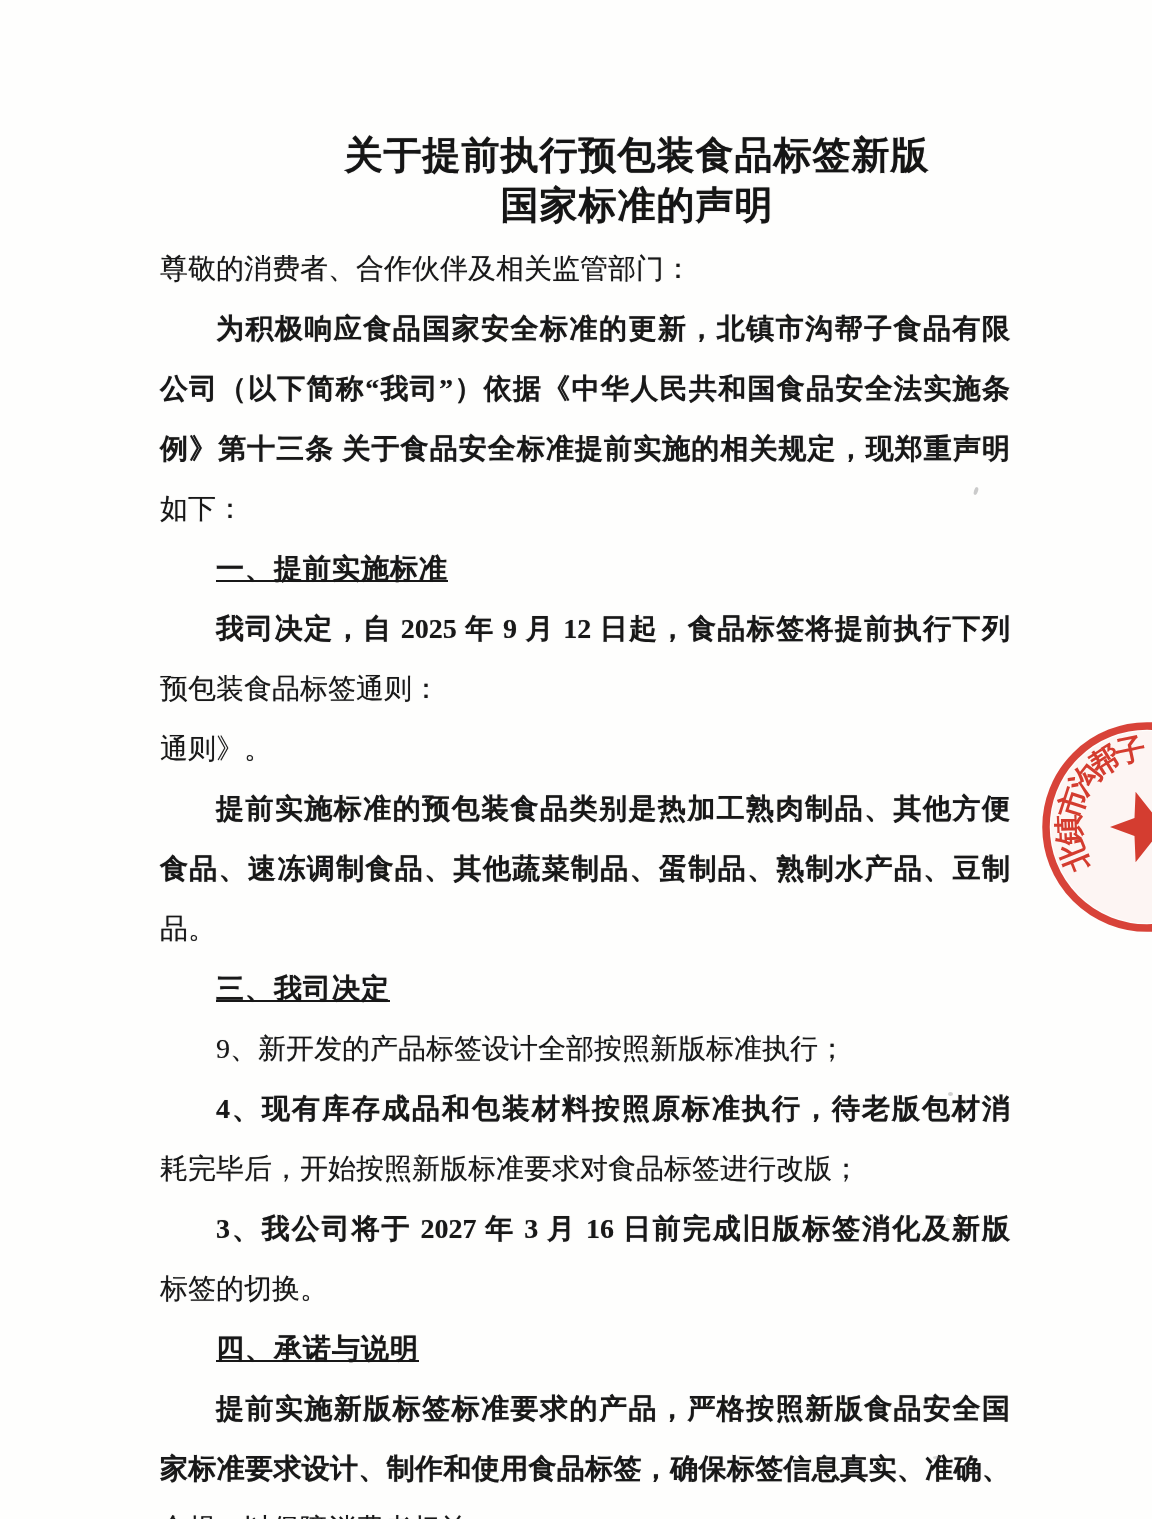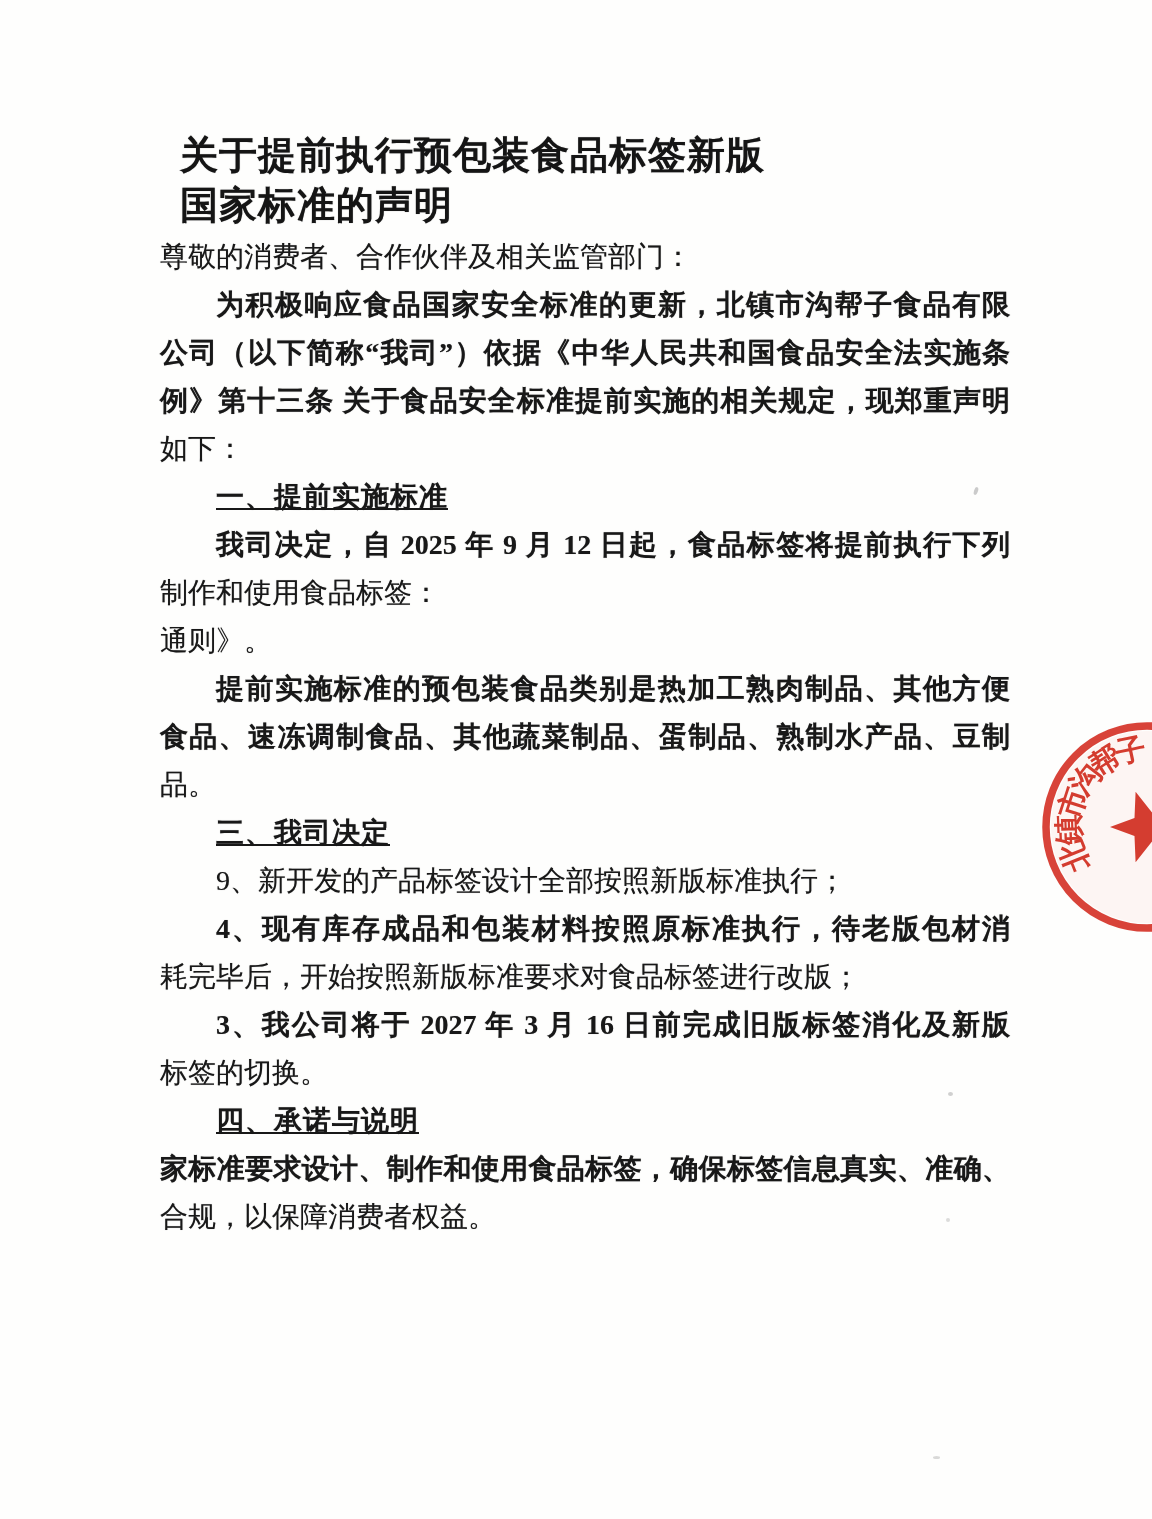--- a/index.html
+++ b/index.html
@@ -16,23 +16,23 @@
     width: 1152px;
     height: 1519px;
     background: #fefefd;
     font-family: "Liberation Serif", "DejaVu Serif", serif;
     color: #171717;
   }
   
   .doc-title {
     position: absolute;
     top: 130px;
-    left: 144px;
+    left: 176px;
     width: 850px;
-    text-align: left;
+    text-align: center;
     transform: translateX(36px);
     font-family: "Liberation Sans", "DejaVu Sans", sans-serif;
     font-weight: 700;
     font-size: 38px;
     line-height: 50px;
     letter-spacing: 1px;
     color: #151515;
     text-shadow: 0 0 0.8px rgba(20,20,20,0.55);
   }
   
@@ -43,20 +43,21 @@
     width: 850px;
     font-size: 28px;
     color: #181818;
     text-shadow: 0 0 0.7px rgba(25,25,25,0.5);
   }
   .line {
     height: 48px;
     line-height: 48px;
     white-space: nowrap;
     text-align: left;
+    margin-top: 12px;
   }
   .line.justify {
     white-space: normal;
     text-align: justify;
     text-align-last: justify;
     font-weight: bold;
   }
   .line.indent { text-indent: 56px; }
   .line.bold {
     font-family: "Liberation Sans", "DejaVu Sans", sans-serif;
@@ -100,32 +101,33 @@
   </div>
 
   <div class="doc-body">
       <div class="line">尊敬的消费者、合作伙伴及相关监管部门：</div>
       <div class="line indent justify">为积极响应食品国家安全标准的更新，北镇市沟帮子食品有限</div>
       <div class="line justify">公司（以下简称“我司”）依据《中华人民共和国食品安全法实施条</div>
       <div class="line justify">例》第十三条 关于食品安全标准提前实施的相关规定，现郑重声明</div>
       <div class="line">如下：</div>
       <div class="line indent bold">一、提前实施标准</div>
       <div class="line indent justify">我司决定，自 2025 年 9 月 12 日起，食品标签将提前执行下列</div>
-      <div class="line">制作和使用食品标签：</div>
+      <div class="line">预包装食品标签通则：</div>
       <div class="line">通则》。</div>
       <div class="line indent justify">提前实施标准的预包装食品类别是热加工熟肉制品、其他方便</div>
       <div class="line justify">食品、速冻调制食品、其他蔬菜制品、蛋制品、熟制水产品、豆制</div>
       <div class="line">品。</div>
       <div class="line indent bold">三、我司决定</div>
       <div class="line indent">9、新开发的产品标签设计全部按照新版标准执行；</div>
       <div class="line indent justify">4、现有库存成品和包装材料按照原标准执行，待老版包材消</div>
       <div class="line">耗完毕后，开始按照新版标准要求对食品标签进行改版；</div>
       <div class="line indent justify">3、我公司将于 2027 年 3 月 16 日前完成旧版标签消化及新版</div>
       <div class="line">标签的切换。</div>
       <div class="line indent bold">四、承诺与说明</div>
+      <div class="line indent justify">提前实施新版标签标准要求的产品，严格按照新版食品安全国</div>
       <div class="line justify">家标准要求设计、制作和使用食品标签，确保标签信息真实、准确、</div>
       <div class="line">合规，以保障消费者权益。</div>
     </div>
 
   <svg class="seal-svg" viewBox="0 0 1152 1519">
     <circle cx="1147" cy="827" r="96" fill="#e2503f" opacity="0.05"></circle>
     <circle id="seal-ring" cx="1147" cy="827" r="101" fill="none" stroke-width="7.5" opacity="0.93" stroke="#d5352a"></circle>
     <polygon id="seal-star" points="1135.6,791.8 1151.8,812.3 1176.9,805.2 1162.5,827 1176.9,848.8 1151.8,841.7 1135.6,862.2 1134.5,836.1 1110,827 1134.5,817.9" opacity="0.95" fill="#d23325"></polygon>
     <g id="seal-text" opacity="0.95">
         <text class="seal-char" x="1147" y="759" text-anchor="middle" fill="#d23325" transform="rotate(-112 1147 827)">北</text>

